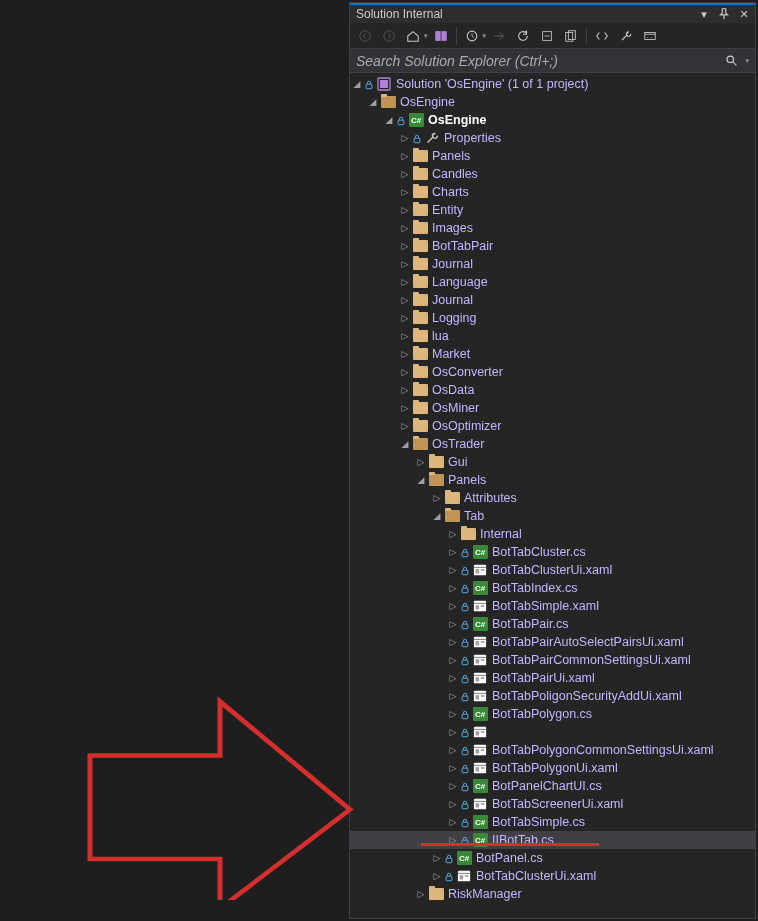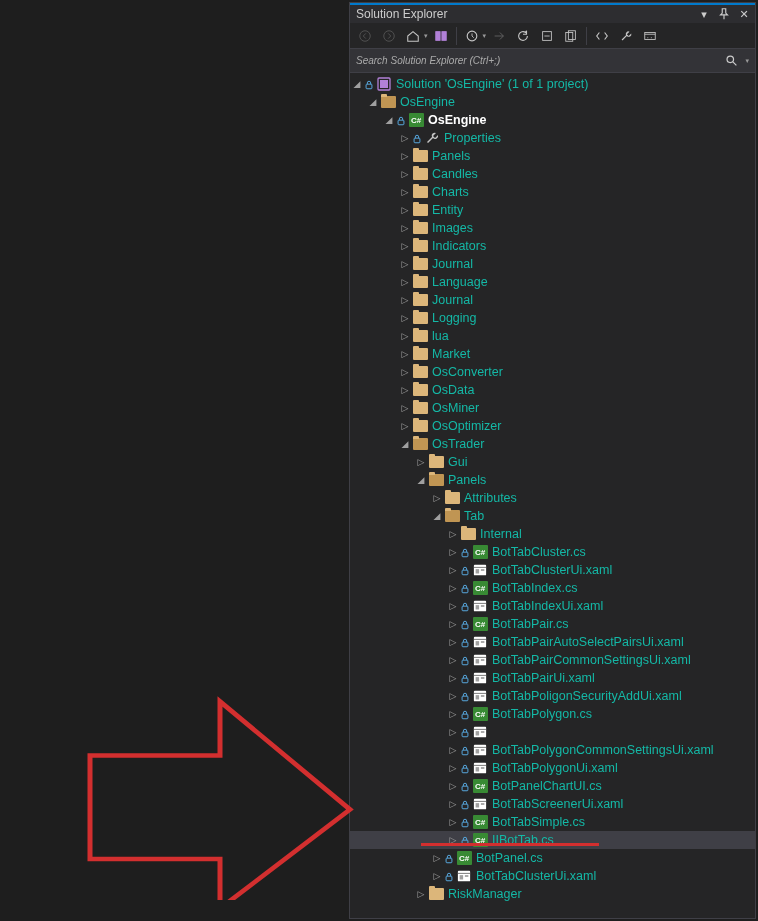--- a/index.html
+++ b/index.html
@@ -66,21 +66,21 @@
     padding: 0 6px;
     border-bottom: 1px solid #3f3f46;
   }
   .searchbar input {
     flex: 1;
     background: transparent;
     border: none;
     outline: none;
     color: #cccccc;
     font-family: inherit;
-    font-size: 10px;
+    font-size: 14px;
   }
   .searchbar input::placeholder { color: #aaaaaa; font-style: italic; }
   .searchicon { width: 20px; color: #cccccc; display:flex; justify-content:center; }
   .tree {
     flex: 1;
     overflow: hidden;
     padding-top: 2px;
   }
   .row {
     display: flex;
@@ -100,21 +100,21 @@
     color: #a0a0a0;
     flex-shrink: 0;
     font-size: 9px;
   }
   .icon {
     width: 16px; height: 16px;
     display: inline-flex; align-items: center; justify-content: center;
     margin-right: 4px;
     flex-shrink: 0;
   }
-  .label { color: #14b8a6; }
+  .label { color: #c4b5fd; }
   .label.bold { font-weight: 600; color: #ffffff; }
   
   .lock { width:10px; height:10px; margin-right:2px; flex-shrink:0; }
   .lock svg { width:10px; height:10px; }
   .ic-sol svg { fill:#b180d7; stroke:#b180d7; }
   .ic-folder { width:15px; height:12px; background:#dcb67a; border-radius:1px; position:relative; }
   .ic-folder::before { content:""; position:absolute; top:-2px; left:0; width:6px; height:3px; background:#dcb67a; border-radius:1px 1px 0 0;}
   .ic-folder.open { background:#c09553; }
   .ic-cs { width:15px; height:14px; background:#388a34; color:#fff; font-size:8px; font-weight:bold; display:flex; align-items:center; justify-content:center; border-radius:1px; }
   .ic-xaml { width:14px; height:14px; position:relative; }
@@ -139,21 +139,21 @@
     background: #d32f2f;
     pointer-events: none;
   }
 </style>
 </head>
 <body>
 
 <div class="panel">
 
   <div class="titlebar">
-    <span class="titlebar-text">Solution Explorer</span>
+    <span class="titlebar-text">Solution Internal</span>
     <div class="titlebar-icons">
       <span>▾</span>
       <span>
           <svg viewBox="0 0 16 16">
             <path d="M6 2h4v5l2 2H4l2-2V2zm2 7v5" stroke="#ccc" stroke-width="1.3" fill="none"></path>
           </svg>
         </span>
       <span>✕</span>
     </div>
   </div>
@@ -347,21 +347,21 @@
         <span class="label">Images</span>
       </div>
       <div class="row">
         <span class="indent"></span>
         <span class="indent"></span>
         <span class="indent"></span>
         <span class="expander">▷</span>
         <span class="icon">
           <span class="ic-folder"></span>
         </span>
-        <span class="label">Indicators</span>
+        <span class="label">BotTabPair</span>
       </div>
       <div class="row">
         <span class="indent"></span>
         <span class="indent"></span>
         <span class="indent"></span>
         <span class="expander">▷</span>
         <span class="icon">
           <span class="ic-folder"></span>
         </span>
         <span class="label">Journal</span>
@@ -594,21 +594,21 @@
             <path d="M4 5V3.5a2 2 0 0 1 4 0V5" fill="none" stroke="#57a7dd" stroke-width="1.2"></path>
           </svg></span>
         <span class="icon">
           <svg class="ic-xaml" viewBox="0 0 16 16">
             <rect x="1" y="2" width="14" height="12" rx="1" fill="#fff"></rect>
             <path d="M1 5h14" stroke="#666"></path>
             <rect x="3" y="7" width="4" height="5" fill="#a0a0a0"></rect>
             <rect x="9" y="7" width="4" height="2" fill="#a0a0a0"></rect>
           </svg>
         </span>
-        <span class="label">BotTabIndexUi.xaml</span>
+        <span class="label">BotTabSimple.xaml</span>
       </div>
       <div class="row">
         <span class="indent"></span>
         <span class="indent"></span>
         <span class="indent"></span>
         <span class="indent"></span>
         <span class="indent"></span>
         <span class="indent"></span>
         <span class="expander">▷</span>
         <span class="lock"><svg viewBox="0 0 12 12">

